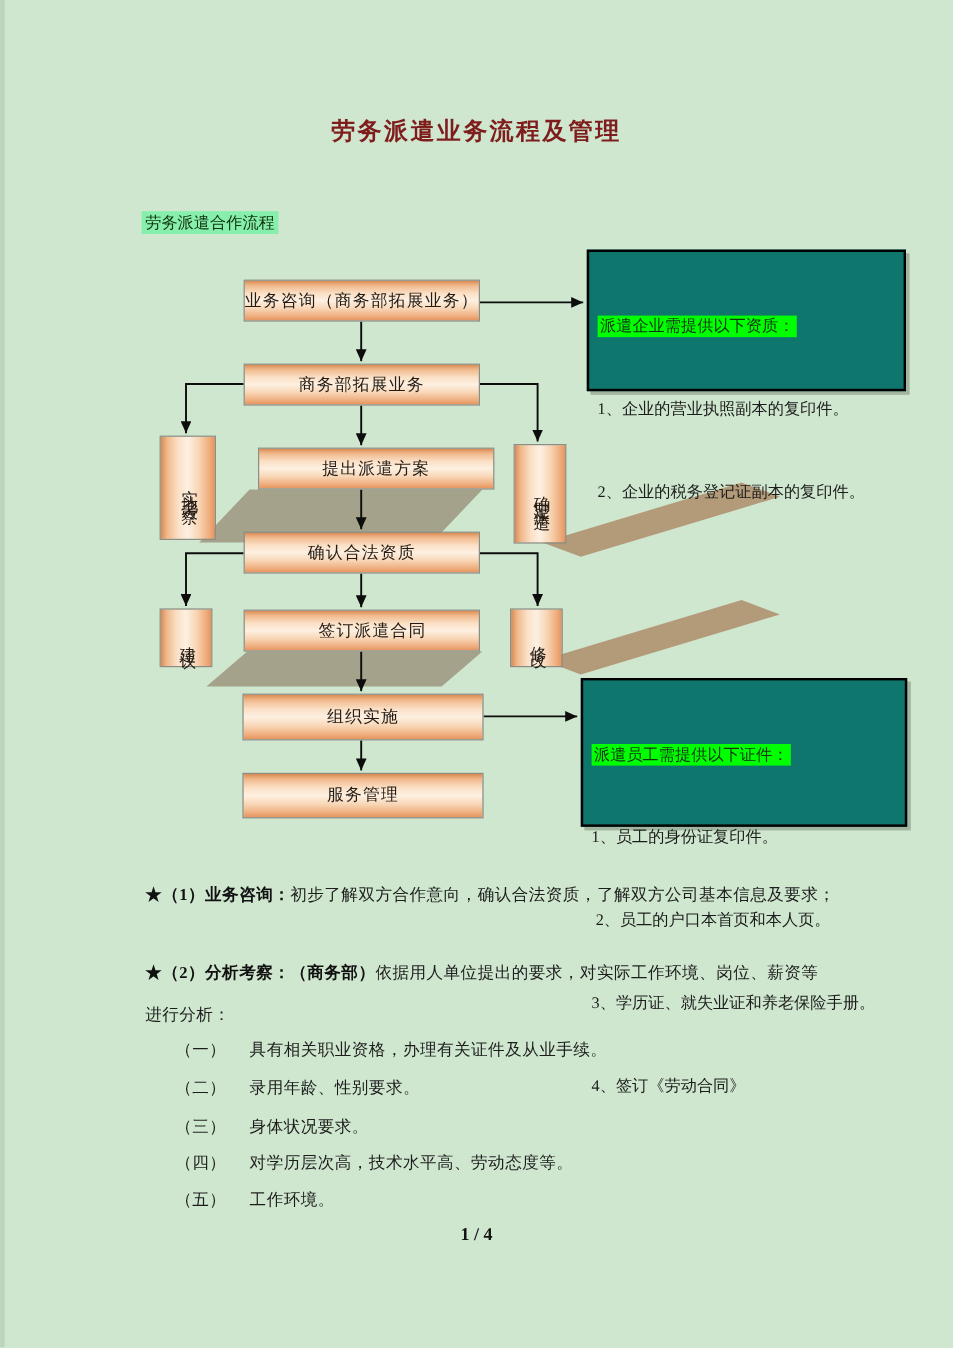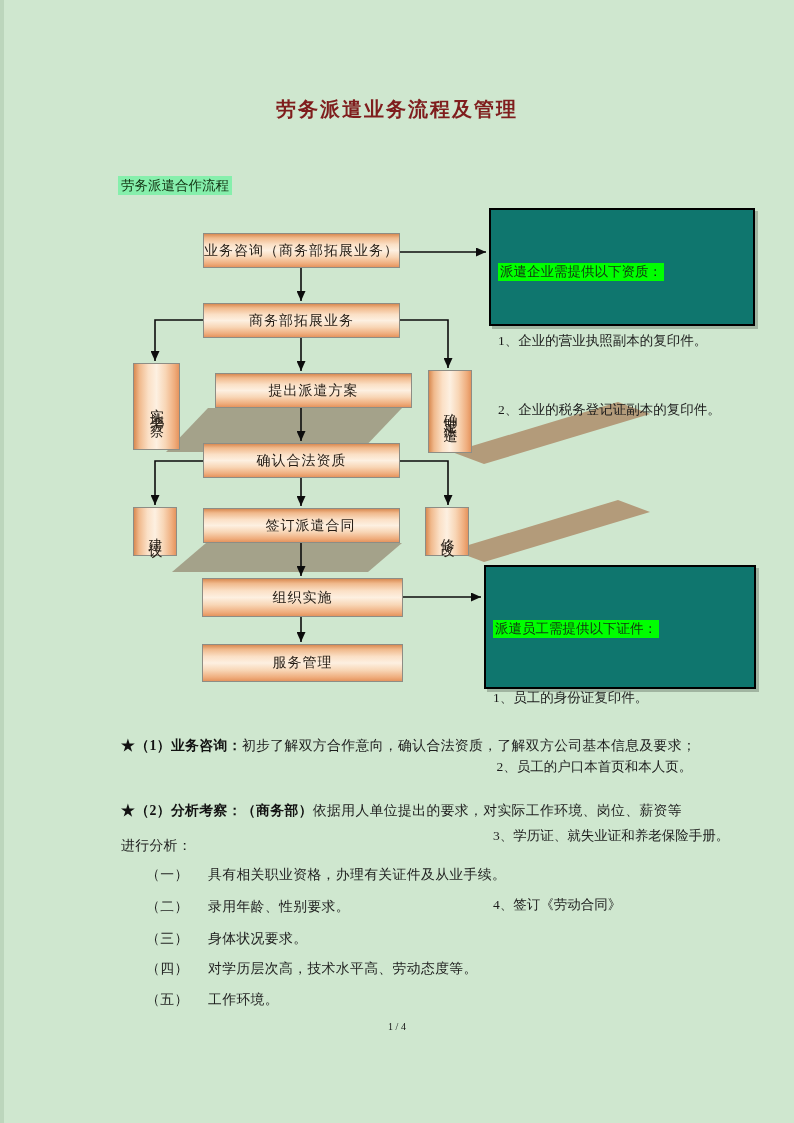--- a/index.html
+++ b/index.html
@@ -36,21 +36,21 @@
     box-shadow:3px 3px 0 rgba(105,120,105,.45);white-space:pre-wrap;color:#1c1c1c;
   }
   .hl{display:inline-block;background:#00ff00;color:#123312;padding:0 2px;line-height:18px;}
   .body-text{position:absolute;left:121px;width:580px;z-index:2;font-size:13.8px;
     letter-spacing:.4px;color:#1d1d1d;}
   .body-text b{font-weight:bold;color:#111;}
   .arow{position:absolute;left:146px;z-index:2;font-size:13.8px;letter-spacing:.4px;
     display:flex;color:#1d1d1d;}
   .arow .num{width:46px;flex:0 0 auto;margin-right:16px;}
   .footer{position:absolute;left:0;top:1021px;width:100%;text-align:center;
-    font-size:10px;font-weight:normal;color:#141414;}
+    font-size:15px;font-weight:bold;color:#141414;}
 </style>
 </head>
 <body>
 
 <div class="page">
 
   <div class="title">劳务派遣业务流程及管理</div>
 
   <div class="sec-label">劳务派遣合作流程</div>
 

